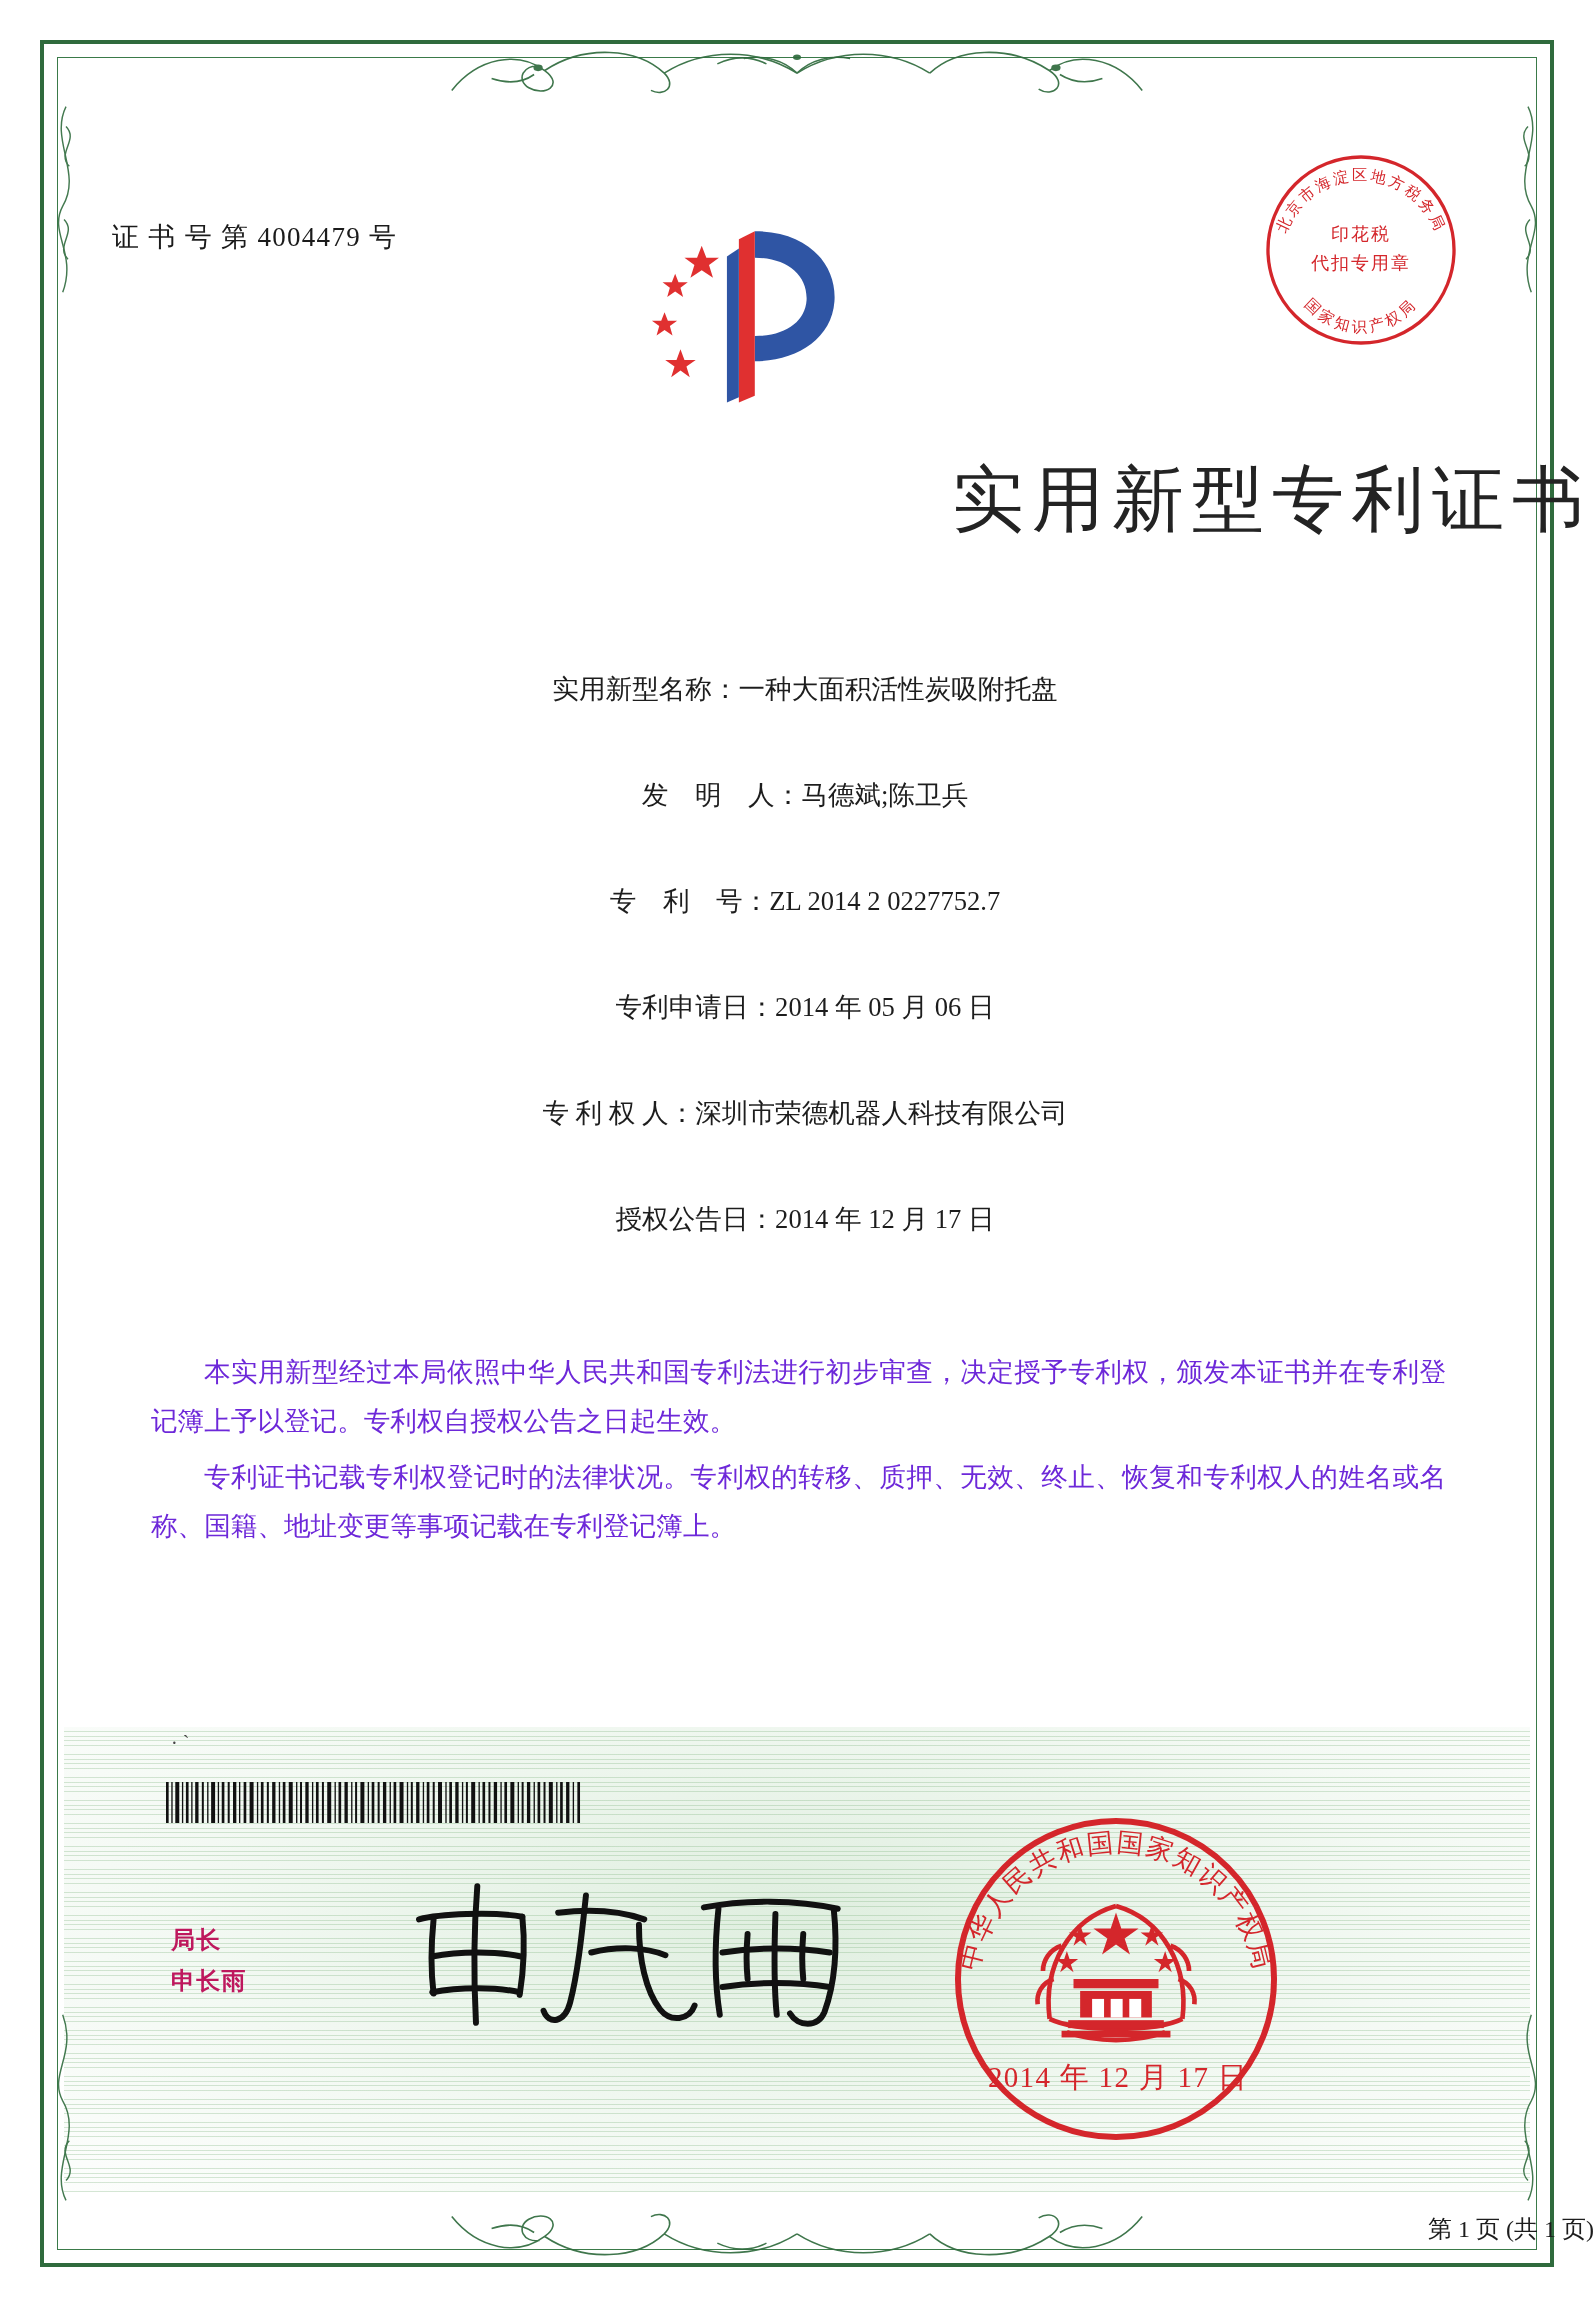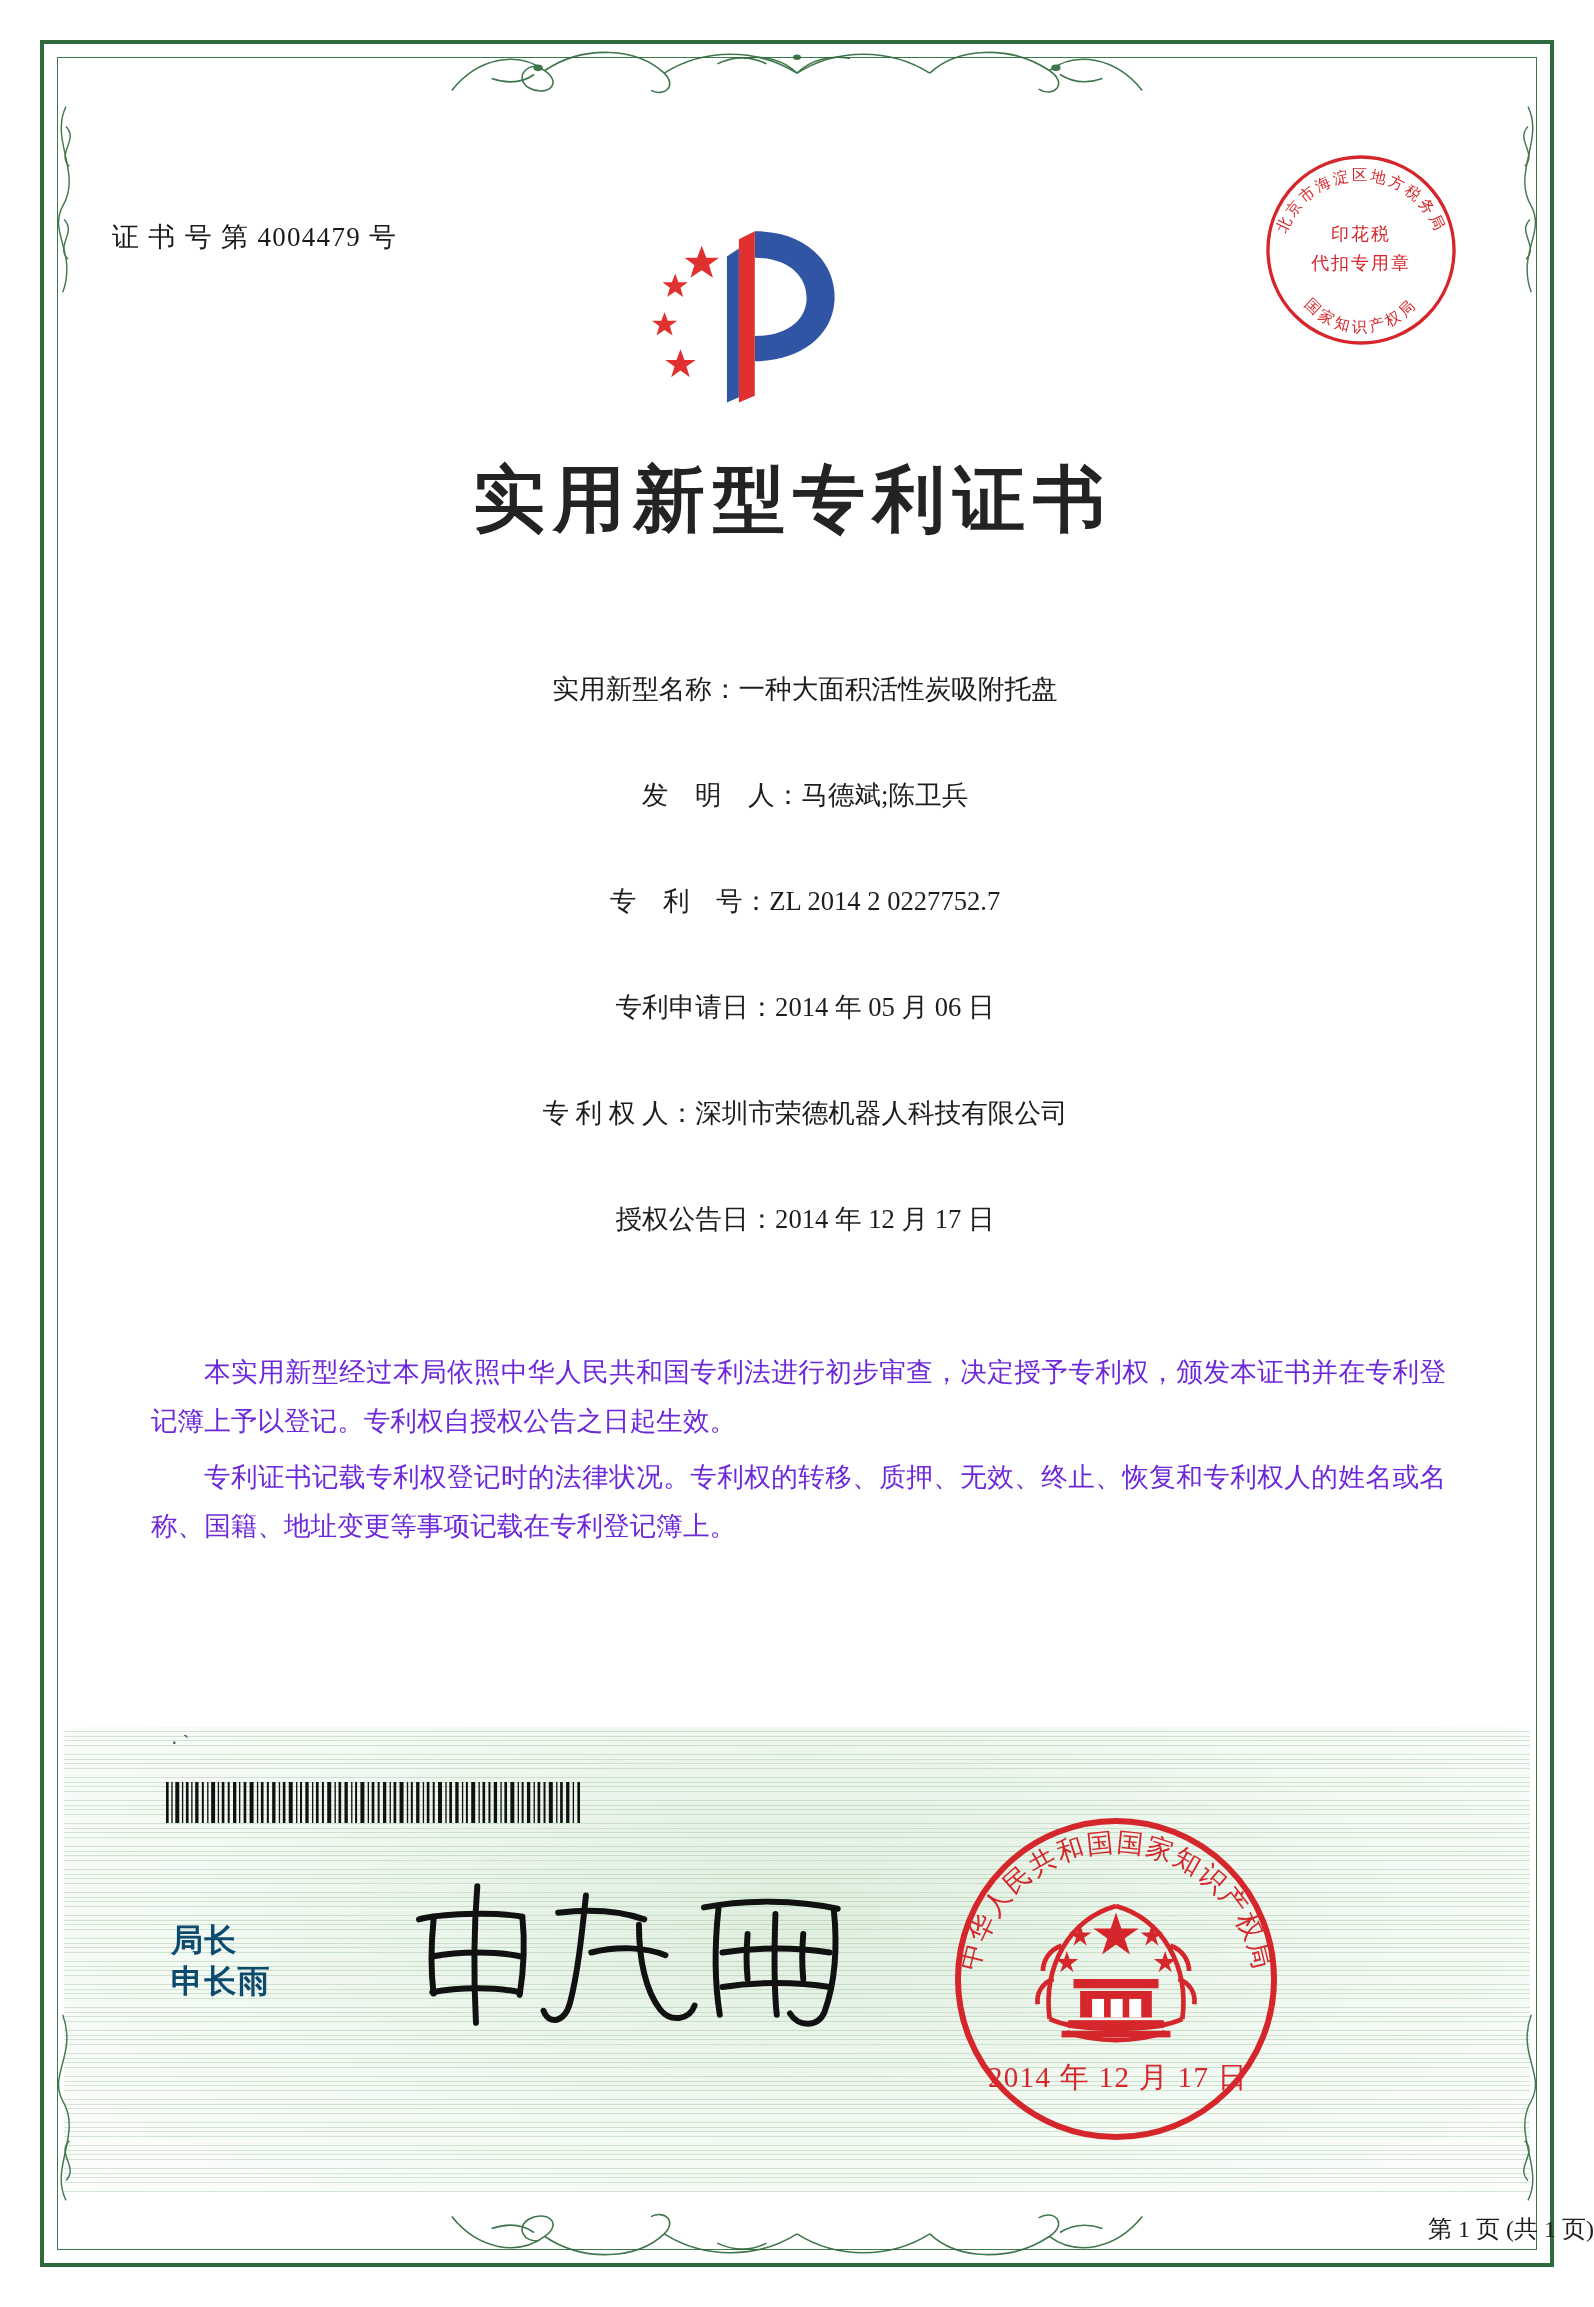--- a/index.html
+++ b/index.html
@@ -115,26 +115,26 @@
     top: 147px;
     width: 206px;
     height: 206px;
   }
   .stamp-top svg { display: block; width:100%; height:100%; }
 
   
   .title {
     position: absolute;
     left: 0;
-    right: 8px;
+    right: 2px;
     top: 452px;
-    text-align: center;
+    text-align: right;
     font-family: "DejaVu Serif", "Liberation Serif", serif;
     font-size: 72px;
-    font-weight: bold;
+    font-weight: normal;
     letter-spacing: 8px;
     color: #232323;
   }
 
   
   .fields {
     position: absolute;
     left: 154px;
     top: 671px;
     width: 1302px;
@@ -190,23 +190,23 @@
   }
 
   
   .sig-block {
     position: absolute;
     left: 171px;
     top: 1920px;
     z-index: 2;
   }
   .sig-label {
-    font-size: 32px;
+    font-size: 24px;
     font-weight: bold;
-    color: #0c4a6e;
+    color: #be185d;
     line-height: 41px;
     letter-spacing: 1.3px;
   }
   .signature {
     position: absolute;
     left: 392px;
     top: 1873px;
     width: 478px;
     height: 159px;
     z-index: 3;

